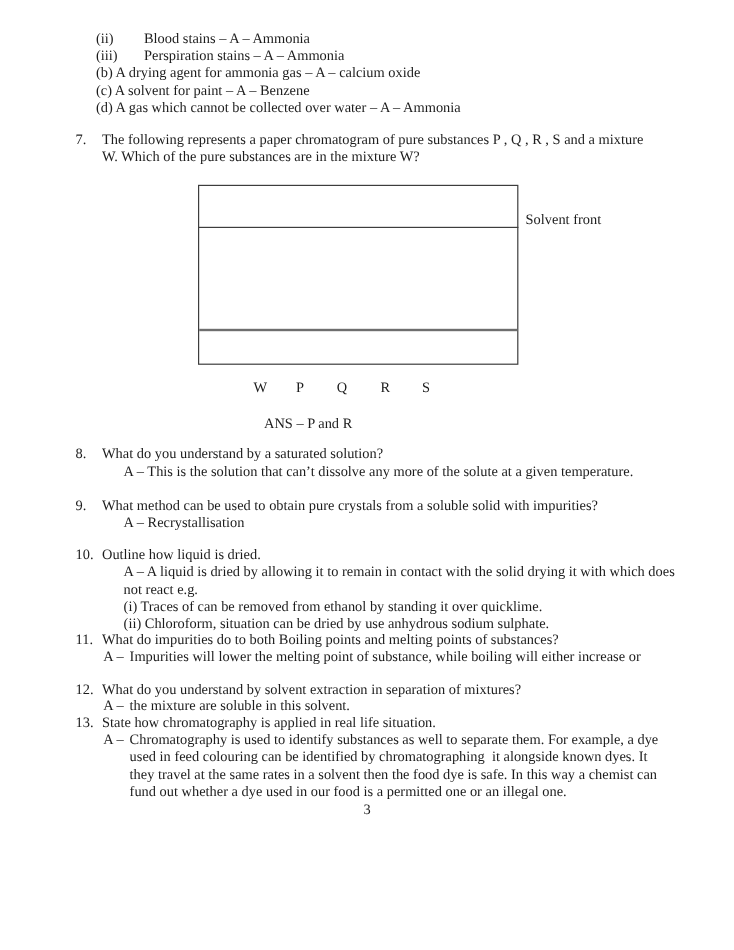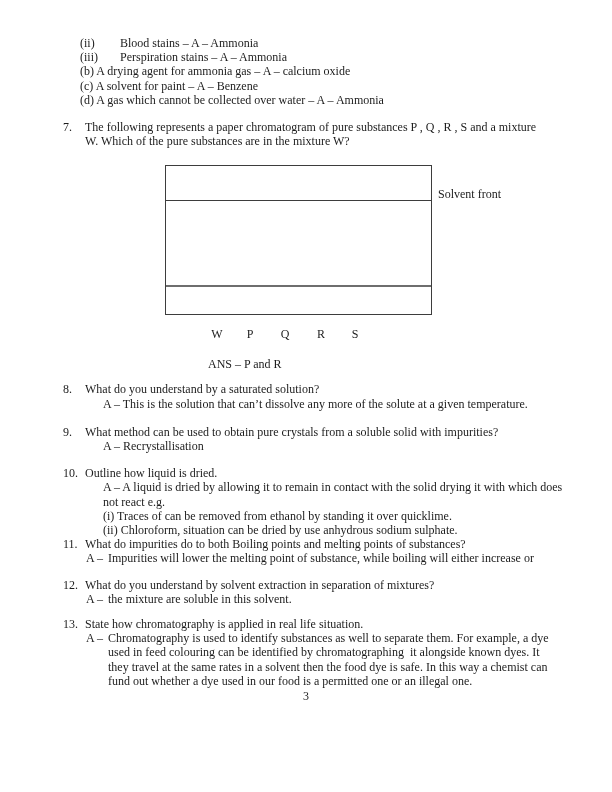--- a/index.html
+++ b/index.html
@@ -18,21 +18,21 @@
     line-height: 14.2px;
     color: #1c1c1c;
     overflow: hidden;
   }
   .line {
     white-space: pre;
   }
 
   
   .top-list {
-    padding-top: 36px;
+    padding-top: 25px;
     margin-left: 80px;
   }
   .sub-item .roman-label {
     display: inline-block;
     width: 40px;
   }
 
   
   .qblock {
     position: relative;
@@ -42,21 +42,21 @@
     position: absolute;
     left: -22px;
     top: 0;
   }
   .mt-q7  { margin-top: 13px; }
   .mt-q8  { margin-top: 11px; }
   .mt-q9  { margin-top: 14px; }
   .mt-q10 { margin-top: 13px; }
   .mt-q11 { }
   .mt-q12 { margin-top: 12px; }
-  .mt-q13 { margin-top: 11px; }
+  .mt-q13 { }
 
   
   .ans { margin-left: 18px; }           
   .ans2-first { margin-left: 23px; position: relative; } 
   .ans2-first .alabel { position: absolute; left: -22px; top: 0; }
   .ans2 { margin-left: 23px; }
 
   
   .diagram {
     position: relative;
@@ -99,21 +99,21 @@
     top: 162px;
     transform: translateX(-50%);
   }
   .lane-w { left: 217px; }
   .lane-p { left: 250px; }
   .lane-q { left: 285px; }
   .lane-r { left: 321px; }
   .lane-s { left: 355px; }
   .diagram-answer {
     position: absolute;
-    left: 208px;
+    left: 220px;
     top: 192px;
     white-space: nowrap;
   }
 
   
   .footer {
     margin-top: 1px;
     text-align: center;
   }
 </style>

